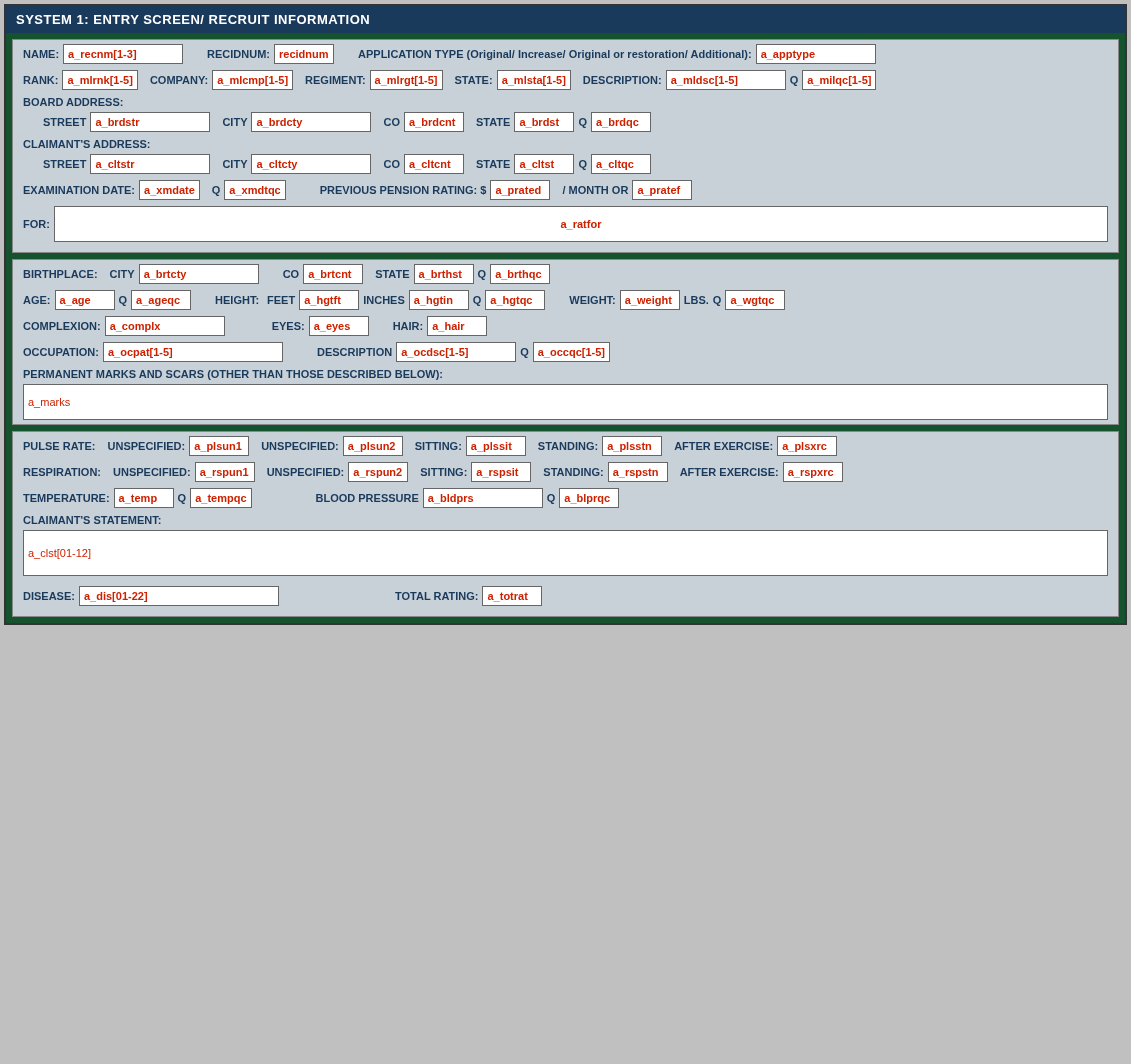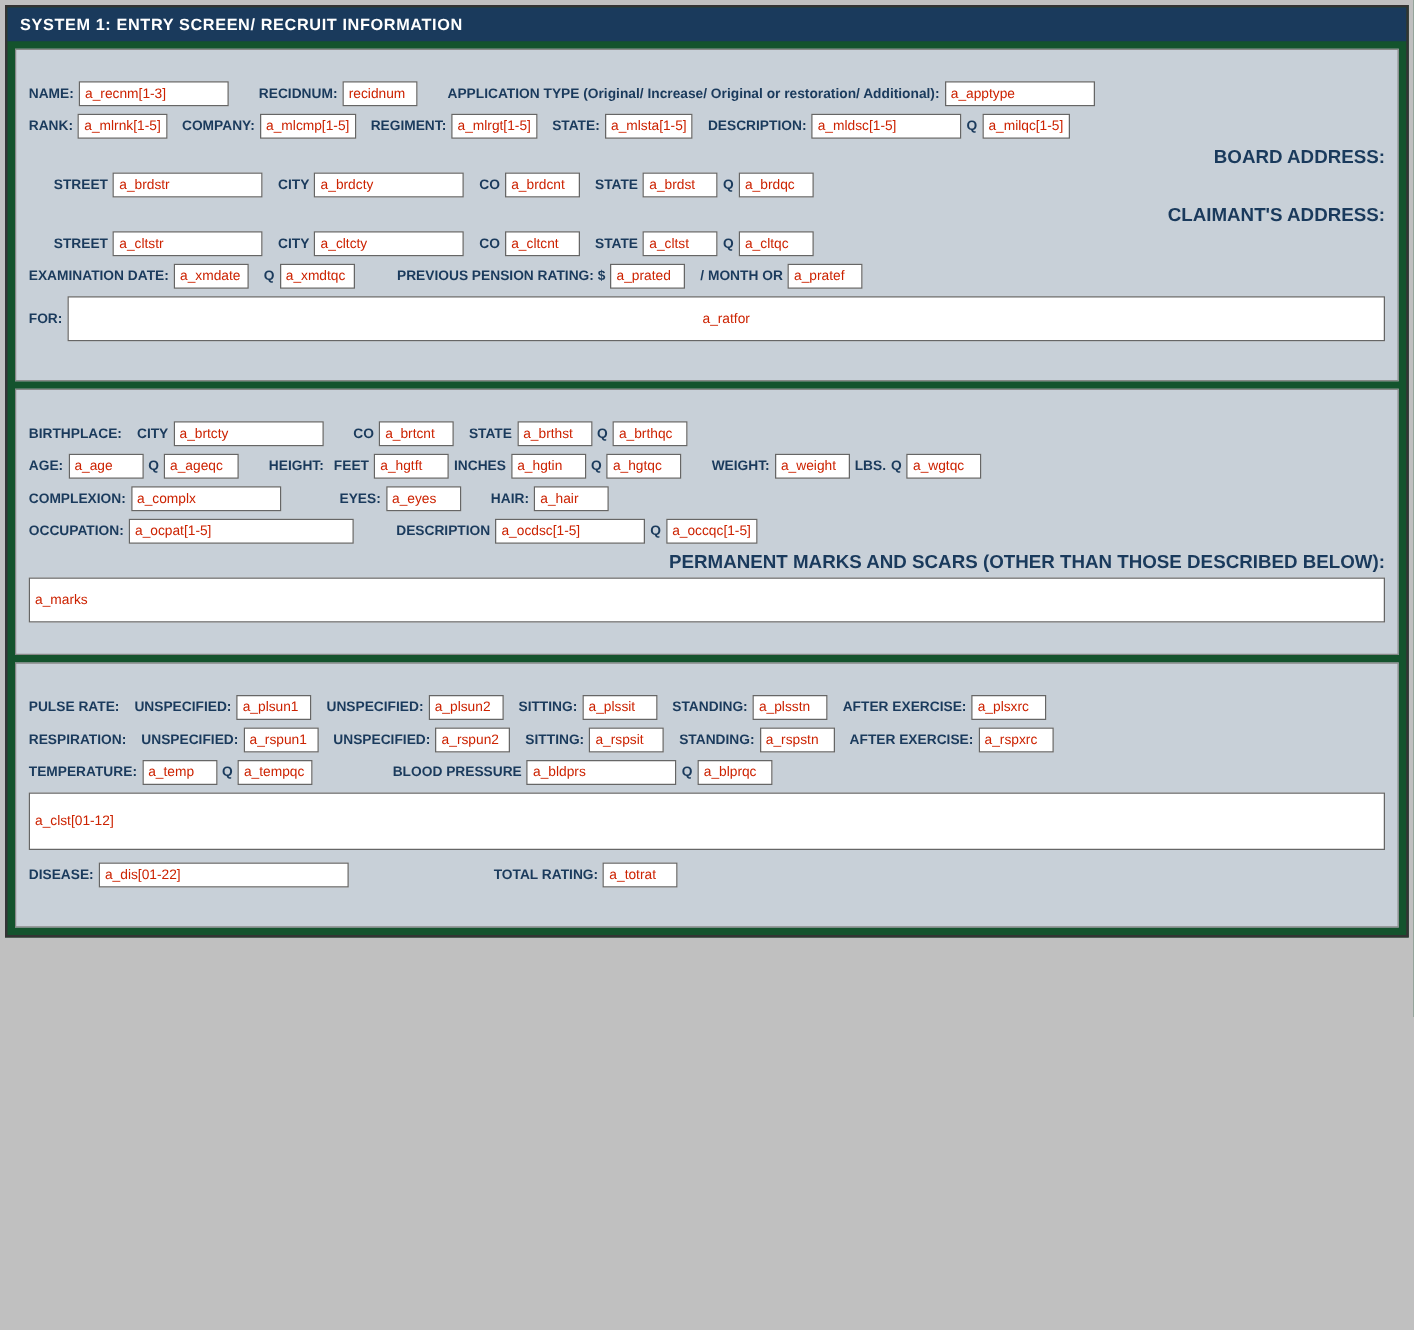--- a/index.html
+++ b/index.html
@@ -18,21 +18,21 @@
       color: white;
       font-weight: bold;
       font-size: 13px;
       padding: 6px 10px;
       letter-spacing: 0.5px;
     }
     .section {
       background: #c8d0d8;
       border: 1px solid #888;
       margin: 6px;
-      padding: 25px 10px;
+      padding: 4px 10px;
     }
     .row {
       display: flex;
       align-items: center;
       flex-wrap: wrap;
       gap: 4px;
       margin-bottom: 6px;
     }
     .label {
       color: #1a3a5c;
@@ -43,28 +43,28 @@
     .field {
       border: 1px solid #666;
       background: white;
       color: #cc2200;
       font-size: 11px;
       padding: 2px 4px;
       height: 20px;
       display: flex;
       align-items: center;
       min-width: 60px;
+      font-weight: bold;
     }
     .field-wide { min-width: 120px; }
     .section-title {
       color: #1a3a5c;
       font-weight: bold;
-      font-size: 15px;
+      font-size: 11px;
       margin-bottom: 4px;
-      text-align: right;
     }
     .textarea-field {
       border: 1px solid #666;
       background: white;
       color: #cc2200;
       font-size: 11px;
       padding: 4px;
       width: 100%;
       height: 36px;
       display: flex;
@@ -355,20 +355,21 @@
       <span class="label" style="margin-left:60px;">BLOOD PRESSURE</span>
       <div class="field field-wide">
           <span>a_bldprs</span>
         </div>
       <span class="label">Q</span>
       <div class="field">
           <span>a_blprqc</span>
         </div>
     </div>
 
+    <div class="section-title">CLAIMANT'S STATEMENT:</div>
     <div class="textarea-field" style="height:46px;">
       <span>a_clst[01-12]</span>
     </div>
 
     <div class="row" style="margin-top:10px;">
       <span class="label">DISEASE:</span>
       <div class="field" style="min-width:200px;">
           <span>a_dis[01-22]</span>
         </div>
       <span class="label" style="margin-left:112px;">TOTAL RATING:</span>

